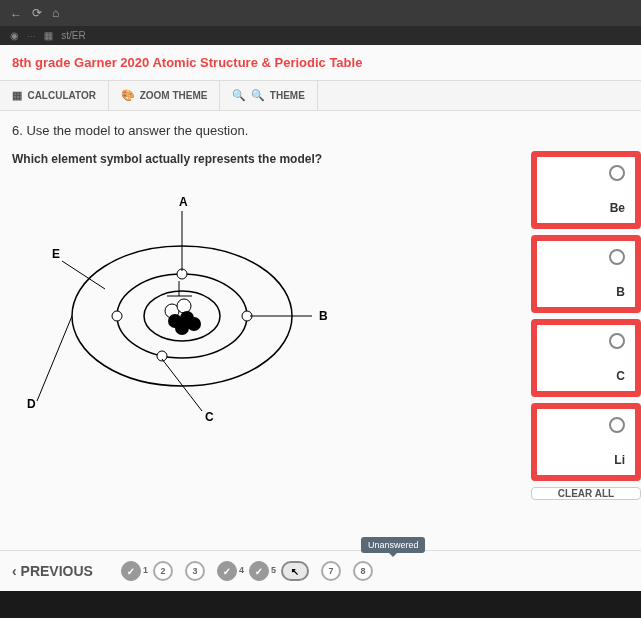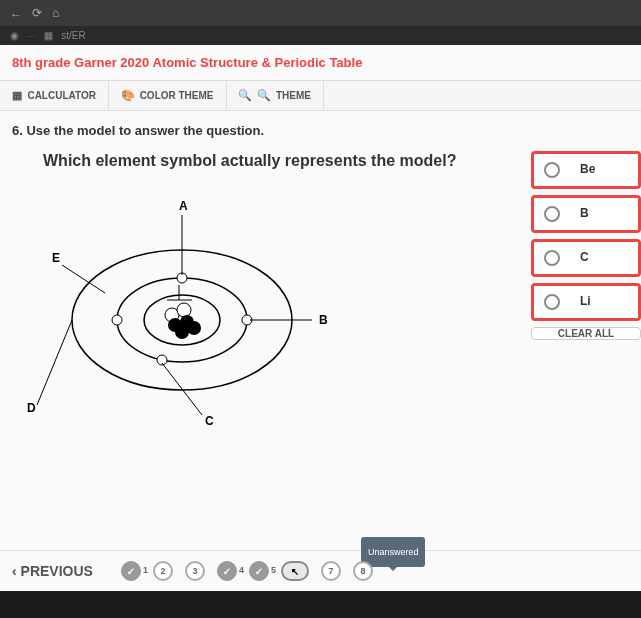--- a/index.html
+++ b/index.html
@@ -6,39 +6,39 @@
 body { width: 641px; height: 618px; font-family: Arial, sans-serif; overflow: hidden; background: #2a2a2a; }
 .browser-bar { background: #3a3a3a; color: #aaa; padding: 6px 10px; font-size: 11px; display: flex; align-items: center; gap: 10px; }
 .browser-bar .icon { font-size: 12px; }
 .tab-bar { background: #2a2a2a; color: #888; padding: 4px 10px; font-size: 10px; display: flex; align-items: center; gap: 8px; }
 .header { background: #fafafa; border-bottom: 1px solid #ddd; padding: 10px 12px; }
 .title { font-size: 13px; font-weight: bold; color: #ef4444; }
 .toolbar { background: #f5f5f5; border-bottom: 1px solid #ddd; display: flex; align-items: center; }
 .tool-btn { padding: 8px 12px; font-size: 10px; font-weight: bold; color: #555; border-right: 1px solid #ddd; display: flex; align-items: center; gap: 5px; cursor: pointer; }
 .tool-btn .ico { font-size: 11px; }
 .content { background: #fafafa; padding: 12px; position: relative; height: 480px; }
-.question-number { font-size: 13px; font-weight: bold; color: #333; margin-bottom: 14px; }
-.question-text { font-size: 16px; font-weight: bold; color: #333; margin-bottom: 10px; margin-left: 31px; }
+.question-number { font-size: 13px; font-weight: normal; color: #333; margin-bottom: 14px; }
+.question-text { font-size: 12px; font-weight: bold; color: #333; margin-bottom: 10px; }
 .diagram { position: relative; width: 340px; height: 260px; margin-top: 10px; }
 .diagram svg { width: 100%; height: 100%; }
 .answers { position: absolute; right: 0; top: 40px; width: 110px; }
-.answer-opt { background: #fff; border: 3px solid #ef4444; border-radius: 4px; padding: 8px 10px; margin-bottom: 6px; display: flex; align-items: flex-start; gap: 20px; cursor: pointer; }
+.answer-opt { background: #fff; border: 6px solid #ef4444; border-radius: 4px; padding: 8px 10px; margin-bottom: 6px; display: flex; align-items: flex-end; gap: 20px; cursor: pointer; flex-direction: column; }
 .radio { width: 16px; height: 16px; border: 2px solid #888; border-radius: 50%; }
 .answer-opt .lbl { font-size: 12px; font-weight: bold; color: #333; }
 .clear-btn { background: #fff; border: 1px solid #ccc; border-radius: 4px; padding: 0 10px; font-size: 10px; font-weight: bold; color: #555; text-align: center; cursor: pointer; margin-top: 6px; }
 .footer { position: absolute; bottom: 0; left: 0; right: 0; background: #fafafa; border-top: 1px solid #ddd; padding: 10px 12px; display: flex; align-items: center; gap: 8px; }
 .prev-btn { font-size: 14px; font-weight: bold; color: #555; cursor: pointer; margin-right: 20px; }
 .qnav { display: flex; gap: 12px; align-items: center; position: relative; }
 .qcircle { width: 20px; height: 20px; border-radius: 50%; display: flex; align-items: center; justify-content: center; font-size: 9px; font-weight: bold; position: relative; }
 .qcircle.answered { background: #999; border: 1px solid #999; }
 .qcircle.answered::before { content: "✓"; color: #fff; font-size: 10px; }
 .qcircle.unanswered { background: #fff; border: 2px solid #aaa; color: #666; }
 .qcircle .num { position: absolute; right: -8px; top: 3px; font-size: 9px; color: #666; }
 .qcircle.current { background: #e8e8e8; border: 2px solid #888; width: 28px; border-radius: 12px; }
-.tooltip { position: absolute; background: #5a6978; color: #fff; font-size: 9px; padding: 10px 7px; border-radius: 3px; top: -24px; left: 240px; }
+.tooltip { position: absolute; background: #5a6978; color: #fff; font-size: 9px; padding: 3px 7px; border-radius: 3px; top: -24px; left: 240px; }
 .tooltip::after { content: ""; position: absolute; bottom: -4px; left: 50%; margin-left: -4px; border: 4px solid transparent; border-top-color: #5a6978; border-bottom: none; }
 .bottom-dark { background: #1a1a1a; height: 40px; }
 </style>
 </head>
 <body>
 
 <div class="browser-bar">
   <span class="icon">←</span>
   <span class="icon">⟳</span>
   <span class="icon">⌂</span>
@@ -54,21 +54,21 @@
   <div class="title">8th grade Garner 2020 Atomic Structure &amp; Periodic Table</div>
 </div>
 
 <div class="toolbar">
   <div class="tool-btn">
     <span class="ico">▦</span>
     <span>CALCULATOR</span>
   </div>
   <div class="tool-btn">
     <span class="ico">🎨</span>
-    <span>COLOR THEME</span>
+    <span>ZOOM THEME</span>
   </div>
   <div class="tool-btn">
     <span class="ico">🔍</span>
     <span class="ico">🔍</span>
     <span>THEME</span>
   </div>
 </div>
 
 <div class="content">
   <div class="question-number">6. Use the model to answer the question.</div>

